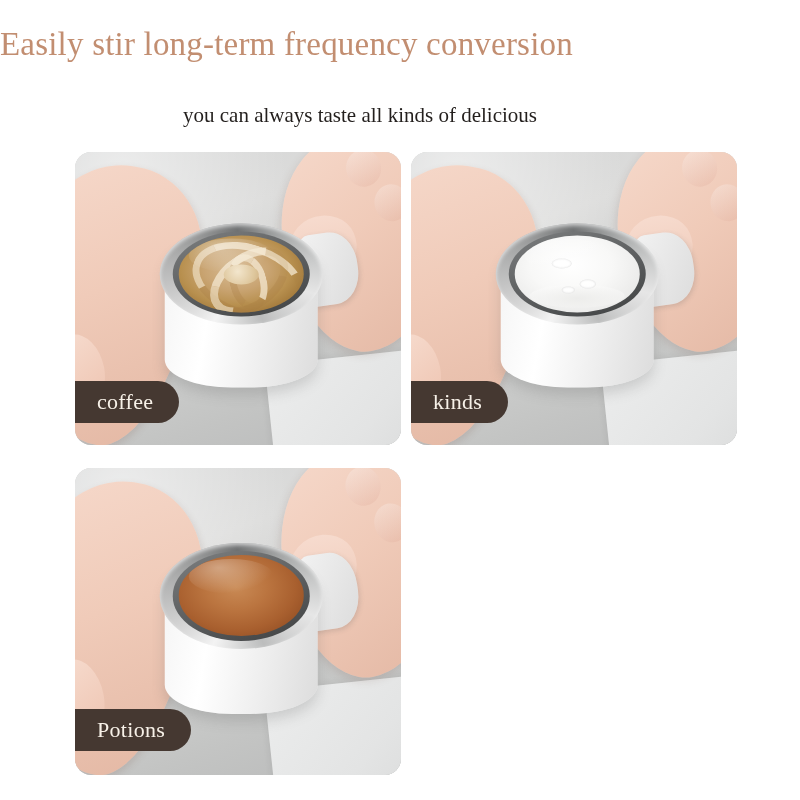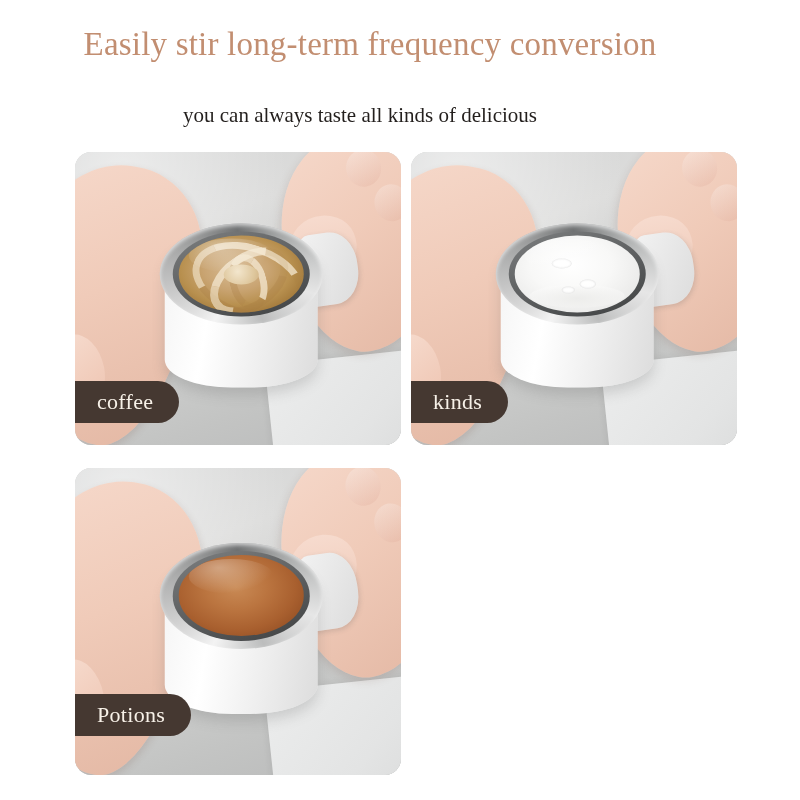--- a/index.html
+++ b/index.html
@@ -19,21 +19,20 @@
     height: 800px;
     background: #ffffff;
   }
 
   
   .title {
     position: absolute;
     left: 0;
     top: 26px;
     width: 740px;
-    text-align: center;
     font-size: 33px;
     letter-spacing: 0.2px;
     color: #c28e71;
     font-family: "Liberation Serif", serif;
     white-space: nowrap;
   }
   .subtitle {
     position: absolute;
     left: 0;
     top: 103px;
@@ -280,21 +279,21 @@
     padding: 0 26px 0 22px;
     background: #453831;
     border-radius: 0 24px 24px 0;
     color: #f7f1e8;
     font-family: "Liberation Serif", serif;
     font-size: 22px;
     letter-spacing: 0.3px;
     white-space: nowrap;
   }
   .badge-bottom {
-    bottom: 39px;
+    bottom: 24px;
   }
 </style>
 </head>
 <body>
 
 <div class="page">
 
   <div class="title">Easily stir long-term frequency conversion</div>
 
   <div class="subtitle">you can always taste all kinds of delicious</div>

